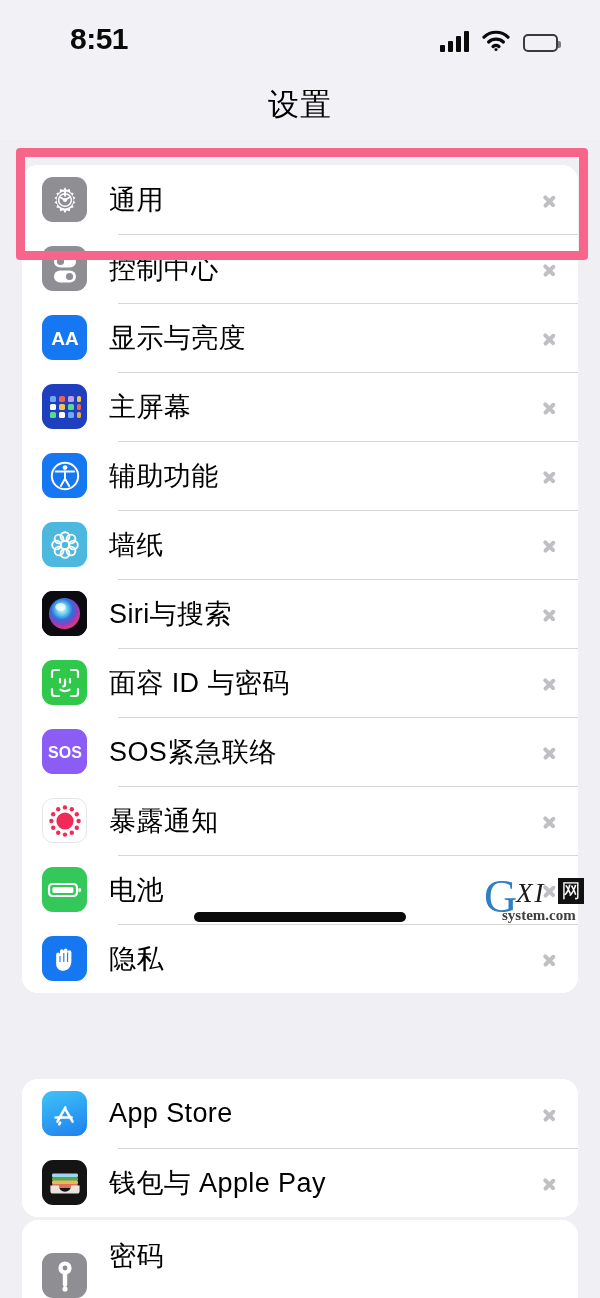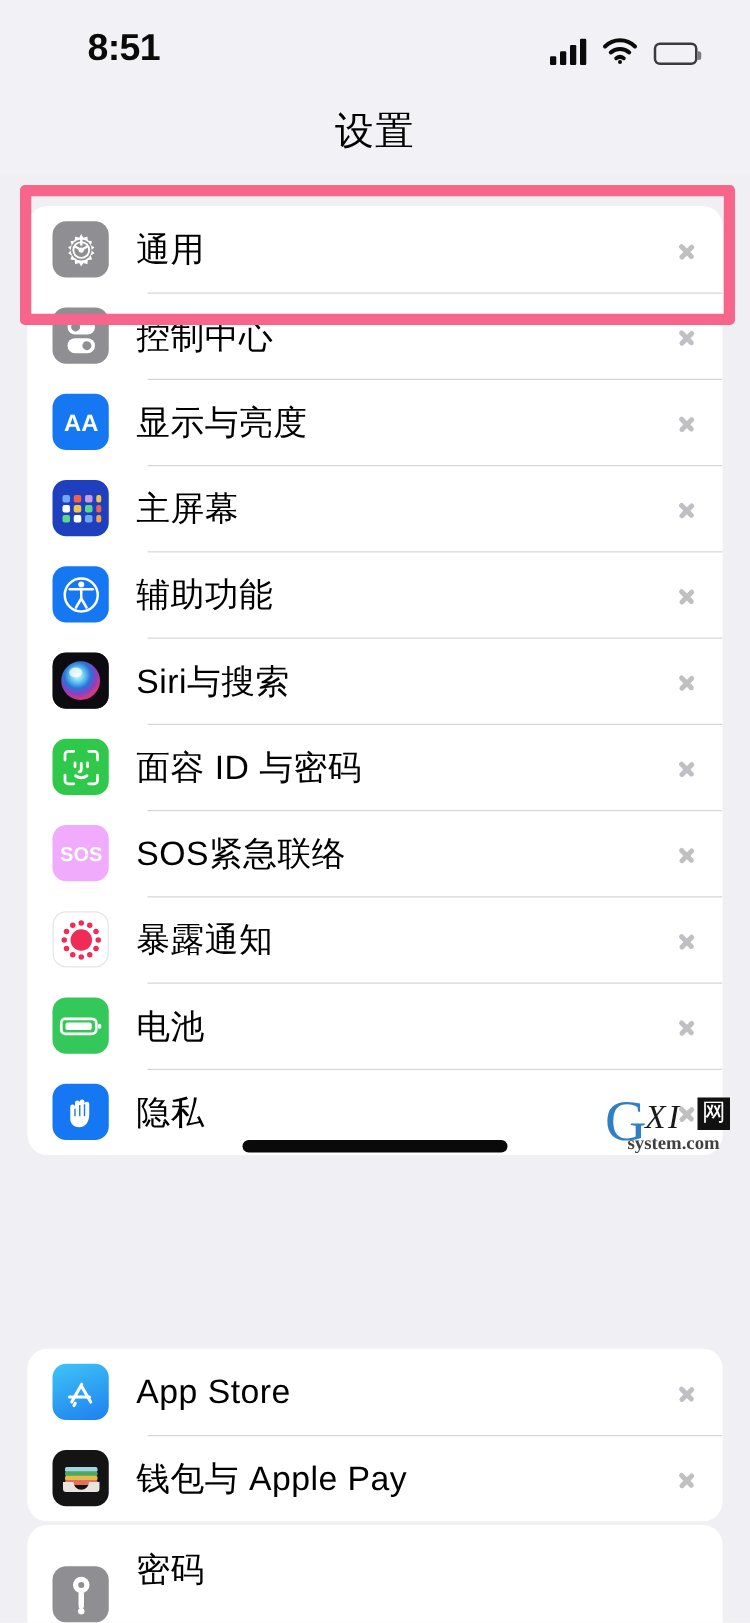--- a/index.html
+++ b/index.html
@@ -244,20 +244,39 @@
           <circle cx="18" cy="18" r="13.2" fill="none" stroke="#FFFFFF" stroke-width="2"></circle>
           <circle cx="18" cy="9.6" r="2.4" fill="#FFFFFF"></circle>
           <path d="M8.8 13.4 h18.4" stroke="#FFFFFF" stroke-width="2" stroke-linecap="round"></path>
           <path d="M18 13.4 v7.4 M18 20.8 l-4.2 7.2 M18 20.8 l4.2 7.2" stroke="#FFFFFF" stroke-width="2" stroke-linecap="round" fill="none"></path>
         </svg>
       </span>
       <span class="row-label">辅助功能</span>
       <span class="chev"></span>
     </div>
 
+    <div class="row">
+      <span class="ic" style="background:#4DB8DD">
+        <svg width="34" height="34" viewBox="0 0 34 34">
+          <g fill="none" stroke="#FFFFFF" stroke-width="1.9">
+            <circle cx="17" cy="17" r="4.4"></circle>
+            <circle cx="17" cy="8.6" r="4.4"></circle>
+            <circle cx="17" cy="25.4" r="4.4"></circle>
+            <circle cx="8.6" cy="17" r="4.4"></circle>
+            <circle cx="25.4" cy="17" r="4.4"></circle>
+            <circle cx="11" cy="11" r="4.4"></circle>
+            <circle cx="23" cy="11" r="4.4"></circle>
+            <circle cx="11" cy="23" r="4.4"></circle>
+            <circle cx="23" cy="23" r="4.4"></circle>
+          </g>
+        </svg>
+      </span>
+      <span class="row-label">墙纸</span>
+      <span class="chev"></span>
+    </div>
 
     <div class="row">
       <span class="ic" style="background:#131314">
         <svg width="45" height="45" viewBox="0 0 45 45">
           <defs>
             <radialGradient id="sirig" cx="42%" cy="36%" r="62%">
               <stop offset="0%" stop-color="#EAF6FF"></stop>
               <stop offset="26%" stop-color="#6FD4F5"></stop>
               <stop offset="55%" stop-color="#2A73D8"></stop>
               <stop offset="78%" stop-color="#8B3FC4"></stop>
@@ -285,21 +304,21 @@
             <path d="M17 13.6 v5.2 q0 1.6 -1.8 1.6"></path>
             <path d="M12.4 23.6 q4.6 3.2 9.2 0"></path>
           </g>
         </svg>
       </span>
       <span class="row-label">面容 ID 与密码</span>
       <span class="chev"></span>
     </div>
 
     <div class="row">
-      <span class="ic" style="background:#f0abfc">
+      <span class="ic" style="background:#8b5cf6">
         <svg width="44" height="24" viewBox="0 0 44 24">
           <text x="22" y="18" text-anchor="middle" font-family="Liberation Sans, sans-serif" font-size="16" font-weight="700" fill="#FFFFFF">SOS</text>
         </svg>
       </span>
       <span class="row-label">SOS紧急联络</span>
       <span class="chev"></span>
     </div>
 
     <div class="row">
       <span class="ic" style="background:#FFFFFF;border:1px solid #E6E6EA">

